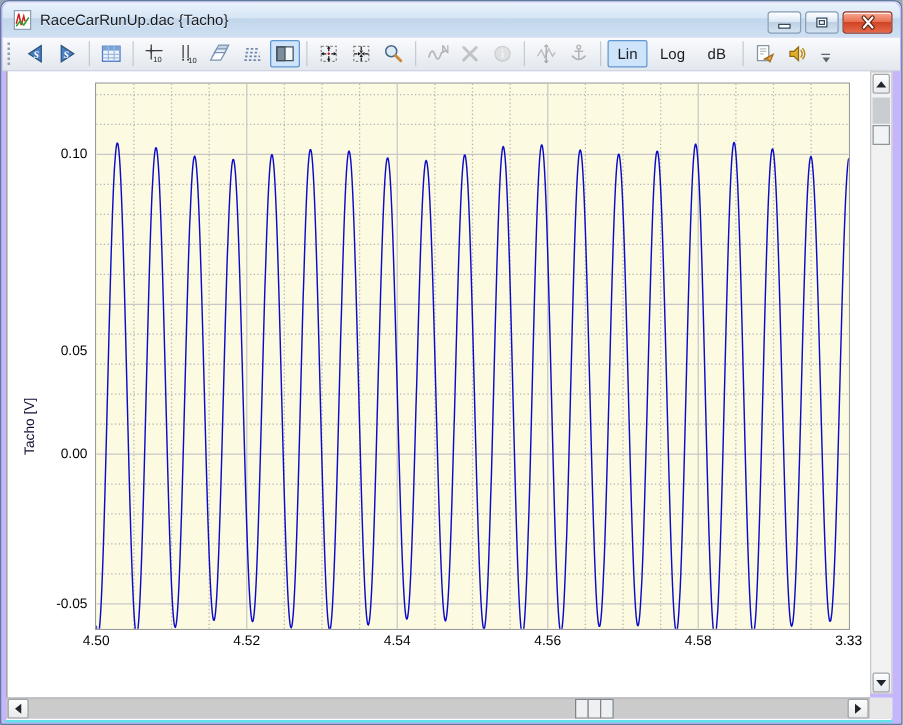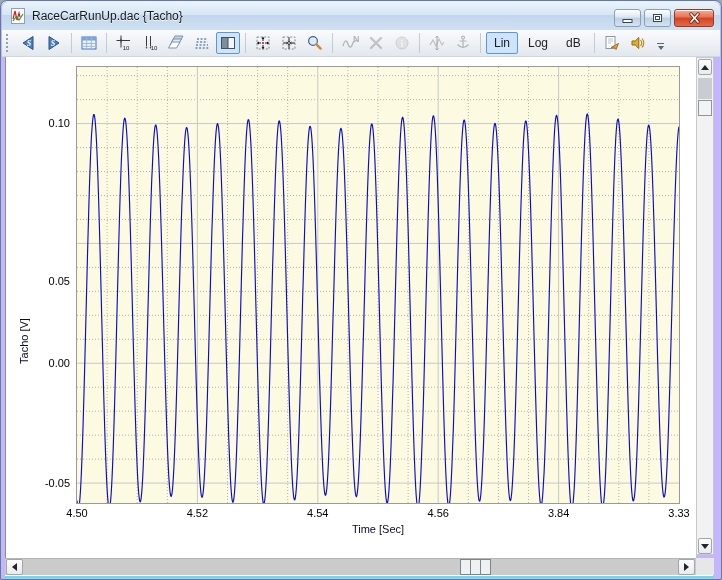--- a/index.html
+++ b/index.html
@@ -264,27 +264,26 @@
           <line x1="240.8000000000011" y1="0" x2="240.8000000000011" y2="436" stroke="#c8c8c8" stroke-width="1"></line>
           <line x1="361.1999999999989" y1="0" x2="361.1999999999989" y2="436" stroke="#c8c8c8" stroke-width="1"></line>
           <line x1="481.6000000000022" y1="0" x2="481.6000000000022" y2="436" stroke="#c8c8c8" stroke-width="1"></line>
           <line x1="0" y1="56.56734469488729" x2="602" y2="56.56734469488729" stroke="#c8c8c8" stroke-width="1"></line>
           <line x1="0" y1="176.41341396371632" x2="602" y2="176.41341396371632" stroke="#c8c8c8" stroke-width="1"></line>
           <line x1="0" y1="296.25948323254534" x2="602" y2="296.25948323254534" stroke="#c8c8c8" stroke-width="1"></line>
           <line x1="0" y1="416.10555250137435" x2="602" y2="416.10555250137435" stroke="#c8c8c8" stroke-width="1"></line>
           <polyline points="0.0,433.6 0.5,438.2 1.0,440.8 1.5,441.3 2.0,439.8 2.5,436.3 3.0,430.8 3.5,423.3 4.0,414.0 4.5,402.9 5.0,390.2 5.5,376.0 6.0,360.4 6.5,343.6 7.0,325.7 7.5,307.0 8.0,287.7 8.5,267.9 9.0,247.8 9.5,227.8 10.0,207.9 10.5,188.3 11.0,169.4 11.5,151.2 12.0,134.0 12.5,118.0 13.0,103.2 13.5,89.9 14.0,78.3 14.5,68.3 15.1,60.2 15.6,54.0 16.1,49.8 16.6,47.6 17.1,47.5 17.6,49.4 18.1,53.4 18.6,59.3 19.1,67.1 19.6,76.8 20.1,88.3 20.6,101.3 21.1,115.9 21.6,131.8 22.1,148.8 22.6,166.9 23.1,185.7 23.6,205.2 24.1,225.0 24.6,245.1 25.1,265.1 25.6,285.0 26.1,304.4 26.6,323.2 27.1,341.1 27.6,358.1 28.1,373.8 28.6,388.2 29.1,401.1 29.6,412.4 30.1,422.0 30.6,429.6 31.1,435.4 31.6,439.2 32.1,440.9 32.6,440.7 33.1,438.3 33.6,434.0 34.1,427.7 34.6,419.5 35.1,409.5 35.6,397.8 36.1,384.6 36.6,369.8 37.1,353.8 37.6,336.7 38.1,318.6 38.6,299.8 39.1,280.4 39.6,260.7 40.1,240.8 40.6,221.0 41.1,201.4 41.6,182.3 42.1,163.9 42.6,146.3 43.1,129.8 43.6,114.5 44.1,100.5 44.6,88.1 45.2,77.3 45.7,68.2 46.2,61.0 46.7,55.7 47.2,52.4 47.7,51.1 48.2,51.8 48.7,54.4 49.2,59.1 49.7,65.7 50.2,74.1 50.7,84.3 51.2,96.2 51.7,109.6 52.2,124.3 52.7,140.3 53.2,157.4 53.7,175.4 54.2,194.0 54.7,213.2 55.2,232.6 55.7,252.2 56.2,271.7 56.7,290.8 57.2,309.5 57.7,327.5 58.2,344.6 58.7,360.6 59.2,375.4 59.7,388.8 60.2,400.7 60.7,411.0 61.2,419.6 61.7,426.3 62.2,431.1 62.7,434.0 63.2,434.9 63.7,433.8 64.2,430.8 64.7,425.9 65.2,419.0 65.7,410.4 66.2,400.1 66.7,388.1 67.2,374.7 67.7,360.0 68.2,344.1 68.7,327.1 69.2,309.4 69.7,290.9 70.2,272.1 70.7,252.9 71.2,233.7 71.7,214.6 72.2,195.9 72.7,177.7 73.2,160.2 73.7,143.6 74.2,128.1 74.7,113.8 75.3,100.9 75.8,89.5 76.3,79.7 76.8,71.6 77.3,65.3 77.8,60.9 78.3,58.5 78.8,57.9 79.3,59.3 79.8,62.6 80.3,67.8 80.8,74.9 81.3,83.7 81.8,94.1 82.3,106.1 82.8,119.6 83.3,134.3 83.8,150.2 84.3,167.0 84.8,184.6 85.3,202.8 85.8,221.5 86.3,240.4 86.8,259.3 87.3,278.0 87.8,296.4 88.3,314.3 88.8,331.4 89.3,347.6 89.8,362.7 90.3,376.6 90.8,389.1 91.3,400.1 91.8,409.4 92.3,417.1 92.8,423.0 93.3,427.0 93.8,429.1 94.3,429.3 94.8,427.6 95.3,424.0 95.8,418.5 96.3,411.3 96.8,402.3 97.3,391.6 97.8,379.5 98.3,365.9 98.8,351.1 99.3,335.2 99.8,318.4 100.3,300.8 100.8,282.6 101.3,264.0 101.8,245.2 102.3,226.5 102.8,207.9 103.3,189.7 103.8,172.1 104.3,155.2 104.8,139.3 105.4,124.4 105.9,110.8 106.4,98.6 106.9,88.0 107.4,78.9 107.9,71.6 108.4,66.0 108.9,62.3 109.4,60.6 109.9,60.7 110.4,62.7 110.9,66.7 111.4,72.4 111.9,80.0 112.4,89.3 112.9,100.2 113.4,112.6 113.9,126.4 114.4,141.4 114.9,157.5 115.4,174.6 115.9,192.3 116.4,210.6 116.9,229.3 117.4,248.1 117.9,266.9 118.4,285.5 118.9,303.7 119.4,321.3 119.9,338.1 120.4,353.9 120.9,368.6 121.4,382.0 121.9,394.0 122.4,404.5 122.9,413.3 123.4,420.3 123.9,425.5 124.4,428.9 124.9,430.3 125.4,429.9 125.9,427.4 126.4,423.1 126.9,417.0 127.4,409.0 127.9,399.3 128.4,388.0 128.9,375.2 129.4,361.0 129.9,345.6 130.4,329.2 130.9,311.8 131.4,293.8 131.9,275.2 132.4,256.3 132.9,237.2 133.4,218.2 133.9,199.5 134.4,181.2 134.9,163.6 135.5,146.8 136.0,131.0 136.5,116.4 137.0,103.0 137.5,91.2 138.0,80.9 138.5,72.4 139.0,65.6 139.5,60.7 140.0,57.7 140.5,56.6 141.0,57.5 141.5,60.4 142.0,65.2 142.5,71.8 143.0,80.2 143.5,90.4 144.0,102.2 144.5,115.5 145.0,130.1 145.5,146.0 146.0,162.9 146.5,180.6 147.0,199.1 147.5,218.0 148.0,237.2 148.5,256.6 149.0,275.8 149.5,294.7 150.0,313.1 150.5,330.8 151.0,347.7 151.5,363.4 152.0,378.0 152.5,391.1 153.0,402.8 153.5,412.8 154.0,421.1 154.5,427.5 155.0,432.1 155.5,434.7 156.0,435.3 156.5,433.9 157.0,430.6 157.5,425.3 158.0,418.2 158.5,409.2 159.0,398.5 159.5,386.2 160.0,372.4 160.5,357.3 161.0,340.9 161.5,323.6 162.0,305.5 162.5,286.7 163.0,267.4 163.5,247.9 164.0,228.4 164.5,209.0 165.0,189.9 165.5,171.5 166.1,153.8 166.6,137.0 167.1,121.4 167.6,107.0 168.1,94.0 168.6,82.7 169.1,73.0 169.6,65.0 170.1,59.0 170.6,54.9 171.1,52.8 171.6,52.7 172.1,54.5 172.6,58.4 173.1,64.2 173.6,71.9 174.1,81.4 174.6,92.6 175.1,105.4 175.6,119.6 176.1,135.1 176.6,151.8 177.1,169.5 177.6,188.0 178.1,207.0 178.6,226.4 179.1,246.1 179.6,265.7 180.1,285.1 180.6,304.1 181.1,322.4 181.6,340.0 182.1,356.5 182.6,371.9 183.1,386.0 183.6,398.6 184.1,409.6 184.6,418.8 185.1,426.3 185.6,431.8 186.1,435.4 186.6,437.0 187.1,436.6 187.6,434.2 188.1,429.8 188.6,423.5 189.1,415.4 189.6,405.4 190.1,393.8 190.6,380.7 191.1,366.1 191.6,350.3 192.1,333.3 192.6,315.5 193.1,296.9 193.6,277.8 194.1,258.3 194.6,238.8 195.1,219.3 195.6,200.0 196.2,181.3 196.7,163.2 197.2,146.0 197.7,129.8 198.2,114.8 198.7,101.2 199.2,89.1 199.7,78.6 200.2,69.9 200.7,63.0 201.2,58.0 201.7,54.9 202.2,53.8 202.7,54.8 203.2,57.7 203.7,62.5 204.2,69.2 204.7,77.8 205.2,88.1 205.7,100.0 206.2,113.4 206.7,128.2 207.2,144.2 207.7,161.2 208.2,179.1 208.7,197.6 209.2,216.6 209.7,235.9 210.2,255.3 210.7,274.5 211.2,293.4 211.7,311.8 212.2,329.5 212.7,346.3 213.2,362.0 213.7,376.4 214.2,389.5 214.7,401.0 215.2,410.9 215.7,419.1 216.2,425.5 216.7,429.9 217.2,432.4 217.7,433.0 218.2,431.6 218.7,428.2 219.2,423.0 219.7,415.8 220.2,407.0 220.7,396.4 221.2,384.2 221.7,370.7 222.2,355.8 222.7,339.7 223.2,322.7 223.7,304.9 224.2,286.5 224.7,267.7 225.2,248.7 225.7,229.6 226.3,210.7 226.8,192.2 227.3,174.2 227.8,157.0 228.3,140.7 228.8,125.6 229.3,111.7 229.8,99.1 230.3,88.1 230.8,78.8 231.3,71.2 231.8,65.4 232.3,61.5 232.8,59.5 233.3,59.4 233.8,61.2 234.3,65.0 234.8,70.6 235.3,78.1 235.8,87.3 236.3,98.1 236.8,110.4 237.3,124.1 237.8,139.1 238.3,155.2 238.8,172.1 239.3,189.9 239.8,208.1 240.3,226.8 240.8,245.6 241.3,264.4 241.8,283.0 242.3,301.2 242.8,318.7 243.3,335.5 243.8,351.4 244.3,366.1 244.8,379.5 245.3,391.6 245.8,402.1 246.3,410.9 246.8,418.0 247.3,423.3 247.8,426.8 248.3,428.3 248.8,427.9 249.3,425.6 249.8,421.5 250.3,415.5 250.8,407.7 251.3,398.2 251.8,387.1 252.3,374.5 252.8,360.6 253.3,345.5 253.8,329.4 254.3,312.3 254.8,294.6 255.3,276.3 255.8,257.7 256.4,239.0 256.9,220.3 257.4,201.9 257.9,184.0 258.4,166.7 258.9,150.1 259.4,134.6 259.9,120.2 260.4,107.2 260.9,95.5 261.4,85.4 261.9,77.0 262.4,70.3 262.9,65.4 263.4,62.4 263.9,61.3 264.4,62.2 264.9,64.9 265.4,69.5 265.9,75.9 266.4,84.1 266.9,94.0 267.4,105.4 267.9,118.3 268.4,132.5 268.9,147.9 269.4,164.3 269.9,181.6 270.4,199.5 270.9,217.9 271.4,236.6 271.9,255.4 272.4,274.1 272.9,292.5 273.4,310.5 273.9,327.7 274.4,344.1 274.9,359.4 275.4,373.6 275.9,386.4 276.4,397.8 276.9,407.6 277.4,415.7 277.9,422.0 278.4,426.4 278.9,429.0 279.4,429.7 279.9,428.4 280.4,425.2 280.9,420.1 281.4,413.2 281.9,404.5 282.4,394.1 282.9,382.2 283.4,368.8 283.9,354.1 284.4,338.3 284.9,321.4 285.4,303.8 285.9,285.5 286.5,266.8 287.0,247.8 287.5,228.7 288.0,209.8 288.5,191.3 289.0,173.3 289.5,156.0 290.0,139.6 290.5,124.3 291.0,110.3 291.5,97.6 292.0,86.5 292.5,77.0 293.0,69.2 293.5,63.3 294.0,59.2 294.5,57.1 295.0,57.0 295.5,58.8 296.0,62.5 296.5,68.2 297.0,75.7 297.5,85.0 298.0,95.9 298.5,108.5 299.0,122.5 299.5,137.7 300.0,154.1 300.5,171.5 301.0,189.7 301.5,208.4 302.0,227.6 302.5,247.0 303.0,266.3 303.5,285.5 304.0,304.3 304.5,322.4 305.0,339.8 305.5,356.2 306.0,371.5 306.5,385.4 307.0,397.9 307.5,408.8 308.0,418.0 308.5,425.4 309.0,430.9 309.5,434.5 310.0,436.1 310.5,435.7 311.0,433.3 311.5,428.9 312.0,422.6 312.5,414.5 313.0,404.5 313.5,392.9 314.0,379.7 314.5,365.0 315.0,349.1 315.5,332.1 316.1,314.2 316.6,295.5 317.1,276.2 317.6,256.6 318.1,236.9 318.6,217.2 319.1,197.8 319.6,178.8 320.1,160.6 320.6,143.2 321.1,126.8 321.6,111.7 322.1,97.9 322.6,85.7 323.1,75.1 323.6,66.3 324.1,59.3 324.6,54.3 325.1,51.2 325.6,50.2 326.1,51.2 326.6,54.3 327.1,59.3 327.6,66.3 328.1,75.2 328.6,85.8 329.1,98.1 329.6,112.0 330.1,127.2 330.6,143.7 331.1,161.3 331.6,179.7 332.1,198.9 332.6,218.5 333.1,238.4 333.6,258.4 334.1,278.3 334.6,297.8 335.1,316.8 335.6,335.0 336.1,352.3 336.6,368.5 337.1,383.3 337.6,396.8 338.1,408.6 338.6,418.8 339.1,427.1 339.6,433.5 340.1,438.0 340.6,440.4 341.1,440.8 341.6,439.1 342.1,435.4 342.6,429.7 343.1,422.0 343.6,412.5 344.1,401.2 344.6,388.3 345.1,373.9 345.6,358.2 346.2,341.2 346.7,323.3 347.2,304.5 347.7,285.1 348.2,265.2 348.7,245.2 349.2,225.1 349.7,205.3 350.2,185.9 350.7,167.0 351.2,149.1 351.7,132.1 352.2,116.2 352.7,101.8 353.2,88.8 353.7,77.5 354.2,67.9 354.7,60.2 355.2,54.4 355.7,50.6 356.2,48.9 356.7,49.1 357.2,51.5 357.7,55.8 358.2,62.2 358.7,70.4 359.2,80.5 359.7,92.3 360.2,105.6 360.7,120.5 361.2,136.6 361.7,153.8 362.2,172.0 362.7,190.9 363.2,210.4 363.7,230.3 364.2,250.2 364.7,270.1 365.2,289.8 365.7,308.9 366.2,327.4 366.7,345.0 367.2,361.5 367.7,376.8 368.2,390.7 368.7,403.0 369.2,413.7 369.7,422.7 370.2,429.7 370.7,434.8 371.2,438.0 371.7,439.0 372.2,438.1 372.7,435.1 373.2,430.2 373.7,423.3 374.2,414.5 374.7,404.0 375.2,391.8 375.7,378.1 376.3,363.0 376.8,346.7 377.3,329.3 377.8,311.1 378.3,292.1 378.8,272.7 379.3,253.0 379.8,233.3 380.3,213.7 380.8,194.4 381.3,175.7 381.8,157.7 382.3,140.6 382.8,124.6 383.3,109.9 383.8,96.7 384.3,84.9 384.8,74.9 385.3,66.7 385.8,60.3 386.3,55.9 386.8,53.4 387.3,53.0 387.8,54.5 388.3,58.1 388.8,63.5 389.3,70.9 389.8,80.1 390.3,91.0 390.8,103.6 391.3,117.5 391.8,132.8 392.3,149.3 392.8,166.7 393.3,185.0 393.8,203.8 394.3,223.1 394.8,242.6 395.3,262.0 395.8,281.3 396.3,300.2 396.8,318.5 397.3,336.0 397.8,352.6 398.3,368.0 398.8,382.1 399.3,394.7 399.8,405.8 400.3,415.2 400.8,422.8 401.3,428.5 401.8,432.3 402.3,434.1 402.8,434.0 403.3,431.8 403.8,427.8 404.3,421.8 404.8,413.9 405.3,404.3 405.8,393.0 406.4,380.2 406.9,366.0 407.4,350.5 407.9,333.9 408.4,316.3 408.9,298.1 409.4,279.3 409.9,260.1 410.4,240.8 410.9,221.5 411.4,202.5 411.9,183.9 412.4,166.0 412.9,148.9 413.4,132.8 413.9,117.9 414.4,104.3 414.9,92.2 415.4,81.7 415.9,72.9 416.4,65.9 416.9,60.8 417.4,57.6 417.9,56.3 418.4,57.0 418.9,59.7 419.4,64.4 419.9,70.9 420.4,79.2 420.9,89.3 421.4,101.0 421.9,114.2 422.4,128.7 422.9,144.5 423.4,161.4 423.9,179.1 424.4,197.5 424.9,216.4 425.4,235.6 425.9,254.8 426.4,274.0 426.9,292.9 427.4,311.3 427.9,329.0 428.4,345.8 428.9,361.6 429.4,376.1 429.9,389.3 430.4,401.0 430.9,411.0 431.4,419.3 431.9,425.7 432.4,430.3 432.9,433.0 433.4,433.6 433.9,432.3 434.4,429.0 434.9,423.8 435.4,416.7 435.9,407.8 436.5,397.2 437.0,385.0 437.5,371.3 438.0,356.3 438.5,340.1 439.0,322.8 439.5,304.8 440.0,286.1 440.5,267.0 441.0,247.6 441.5,228.2 442.0,208.9 442.5,190.0 443.0,171.7 443.5,154.1 444.0,137.5 444.5,121.9 445.0,107.7 445.5,94.8 446.0,83.5 446.5,73.9 447.0,66.1 447.5,60.2 448.0,56.1 448.5,54.1 449.0,54.0 449.5,56.0 450.0,59.9 450.5,65.8 451.0,73.5 451.5,83.1 452.0,94.4 452.5,107.2 453.0,121.5 453.5,137.1 454.0,153.9 454.5,171.6 455.0,190.1 455.5,209.2 456.0,228.7 456.5,248.3 457.0,268.0 457.5,287.4 458.0,306.4 458.5,324.8 459.0,342.3 459.5,358.9 460.0,374.3 460.5,388.3 461.0,400.8 461.5,411.7 462.0,420.9 462.5,428.2 463.0,433.6 463.5,437.0 464.0,438.4 464.5,437.8 465.0,435.2 465.5,430.5 466.0,423.9 466.5,415.4 467.1,405.1 467.6,393.2 468.1,379.6 468.6,364.6 469.1,348.4 469.6,331.0 470.1,312.7 470.6,293.7 471.1,274.2 471.6,254.3 472.1,234.3 472.6,214.4 473.1,194.8 473.6,175.7 474.1,157.3 474.6,139.9 475.1,123.5 475.6,108.3 476.1,94.6 476.6,82.4 477.1,72.0 477.6,63.3 478.1,56.6 478.6,51.8 479.1,49.0 479.6,48.3 480.1,49.7 480.6,53.1 481.1,58.5 481.6,65.9 482.1,75.1 482.6,86.2 483.1,98.9 483.6,113.1 484.1,128.8 484.6,145.7 485.1,163.6 485.6,182.4 486.1,201.9 486.6,221.8 487.1,242.0 487.6,262.2 488.1,282.2 488.6,301.9 489.1,321.0 489.6,339.2 490.1,356.5 490.6,372.6 491.1,387.4 491.6,400.7 492.1,412.4 492.6,422.3 493.1,430.3 493.6,436.4 494.1,440.5 494.6,442.5 495.1,442.5 495.6,440.3 496.1,436.1 496.6,429.9 497.2,421.8 497.7,411.8 498.2,400.0 498.7,386.6 499.2,371.7 499.7,355.5 500.2,338.1 500.7,319.7 501.2,300.6 501.7,280.8 502.2,260.7 502.7,240.4 503.2,220.2 503.7,200.2 504.2,180.6 504.7,161.8 505.2,143.8 505.7,126.9 506.2,111.3 506.7,97.0 507.2,84.3 507.7,73.3 508.2,64.0 508.7,56.7 509.2,51.4 509.7,48.1 510.2,46.9 510.7,47.7 511.2,50.6 511.7,55.6 512.2,62.5 512.7,71.4 513.2,82.0 513.7,94.4 514.2,108.4 514.7,123.7 515.2,140.4 515.7,158.1 516.2,176.7 516.7,196.0 517.2,215.9 517.7,236.0 518.2,256.2 518.7,276.2 519.2,296.0 519.7,315.1 520.2,333.5 520.7,351.0 521.2,367.3 521.7,382.4 522.2,396.0 522.7,407.9 523.2,418.2 523.7,426.6 524.2,433.1 524.7,437.6 525.2,440.1 525.7,440.6 526.2,438.9 526.7,435.3 527.3,429.6 527.8,422.0 528.3,412.6 528.8,401.4 529.3,388.5 529.8,374.2 530.3,358.5 530.8,341.6 531.3,323.8 531.8,305.1 532.3,285.8 532.8,266.1 533.3,246.2 533.8,226.3 534.3,206.6 534.8,187.3 535.3,168.7 535.8,150.9 536.3,134.1 536.8,118.4 537.3,104.1 537.8,91.3 538.3,80.2 538.8,70.7 539.3,63.1 539.8,57.5 540.3,53.8 540.8,52.1 541.3,52.4 541.8,54.8 542.3,59.1 542.8,65.4 543.3,73.6 543.8,83.5 544.3,95.2 544.8,108.4 545.3,123.0 545.8,138.8 546.3,155.8 546.8,173.7 547.3,192.3 547.8,211.4 548.3,230.9 548.8,250.5 549.3,270.0 549.8,289.2 550.3,307.9 550.8,325.9 551.3,343.1 551.8,359.2 552.3,374.1 552.8,387.6 553.3,399.6 553.8,409.9 554.3,418.5 554.8,425.3 555.3,430.2 555.8,433.1 556.3,434.0 556.8,433.0 557.4,429.9 557.9,425.0 558.4,418.1 558.9,409.4 559.4,399.0 559.9,387.0 560.4,373.5 560.9,358.7 561.4,342.7 561.9,325.7 562.4,307.8 562.9,289.4 563.4,270.4 563.9,251.2 564.4,232.0 564.9,212.9 565.4,194.1 565.9,175.9 566.4,158.5 566.9,141.9 567.4,126.5 567.9,112.3 568.4,99.5 568.9,88.3 569.4,78.7 569.9,70.8 570.4,64.8 570.9,60.7 571.4,58.5 571.9,58.3 572.4,60.0 572.9,63.7 573.4,69.3 573.9,76.7 574.4,85.8 574.9,96.7 575.4,109.1 575.9,122.9 576.4,137.9 576.9,154.1 577.4,171.2 577.9,189.1 578.4,207.6 578.9,226.5 579.4,245.5 579.9,264.5 580.4,283.3 580.9,301.7 581.4,319.5 581.9,336.5 582.4,352.5 582.9,367.4 583.4,381.0 583.9,393.2 584.4,403.8 584.9,412.7 585.4,419.8 585.9,425.2 586.4,428.6 586.9,430.1 587.5,429.6 588.0,427.2 588.5,422.9 589.0,416.7 589.5,408.7 590.0,399.0 590.5,387.6 591.0,374.8 591.5,360.6 592.0,345.1 592.5,328.6 593.0,311.3 593.5,293.2 594.0,274.6 594.5,255.7 595.0,236.7 595.5,217.7 596.0,199.1 596.5,180.9 597.0,163.4 597.5,146.7 598.0,131.0 598.5,116.6 599.0,103.5 599.5,91.8 600.0,81.8 600.5,73.5 601.0,67.0 601.5,62.3 602.0,59.6" fill="none" stroke="#0b0bc8" stroke-width="1.15" stroke-linejoin="round"></polyline>
         </svg>
     </div>
-    <div class="xaxistitle ticklabel">Time [Sec]</div>
     <div class="yaxistitle ticklabel">Tacho [V]</div>
   <div class="ticklabel xtick" style="left: 56px;">4.50</div>
       <div class="ticklabel xtick" style="left: 176.4px;">4.52</div>
       <div class="ticklabel xtick" style="left: 296.8px;">4.54</div>
       <div class="ticklabel xtick" style="left: 417.2px;">4.56</div>
-      <div class="ticklabel xtick" style="left: 537.6px;">3.84</div>
+      <div class="ticklabel xtick" style="left: 537.6px;">4.58</div>
       <div class="ticklabel xtick" style="left: 658px;">3.33</div>
       <div class="ticklabel ytick" style="top: 60.0673px;">0.10</div>
       <div class="ticklabel ytick" style="top: 179.913px; margin-top: 38px;">0.05</div>
       <div class="ticklabel ytick" style="top: 299.759px;">0.00</div>
       <div class="ticklabel ytick" style="top: 419.606px;">-0.05</div>
     </div>
 
   <div class="vscroll">
     <div class="btn" style="top:1px;">
         <div class="tri-up"></div>

